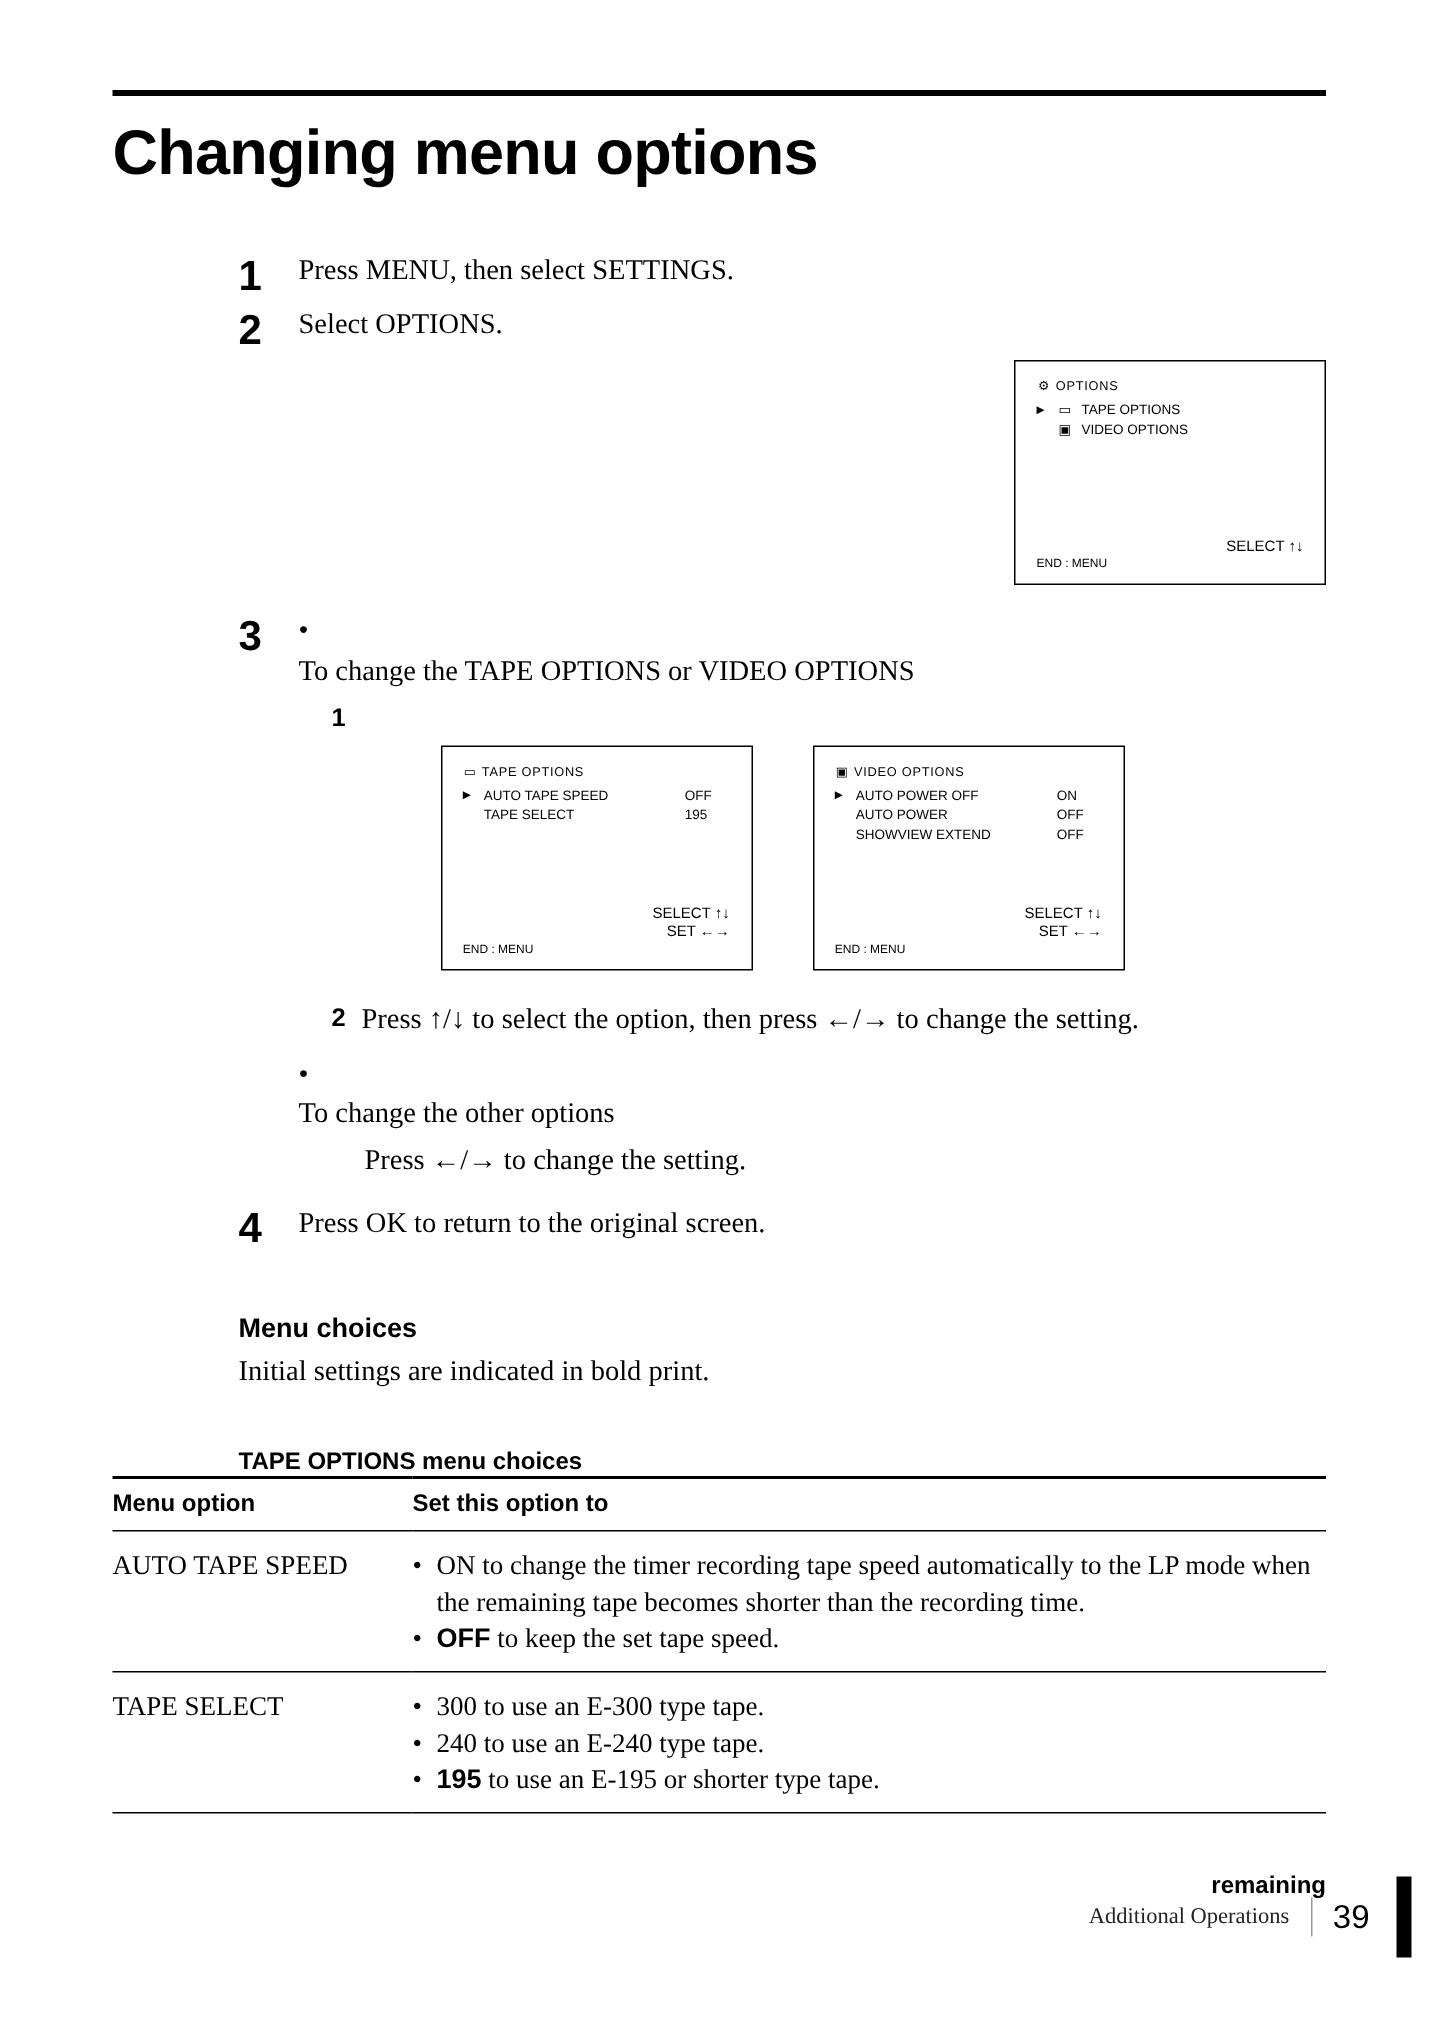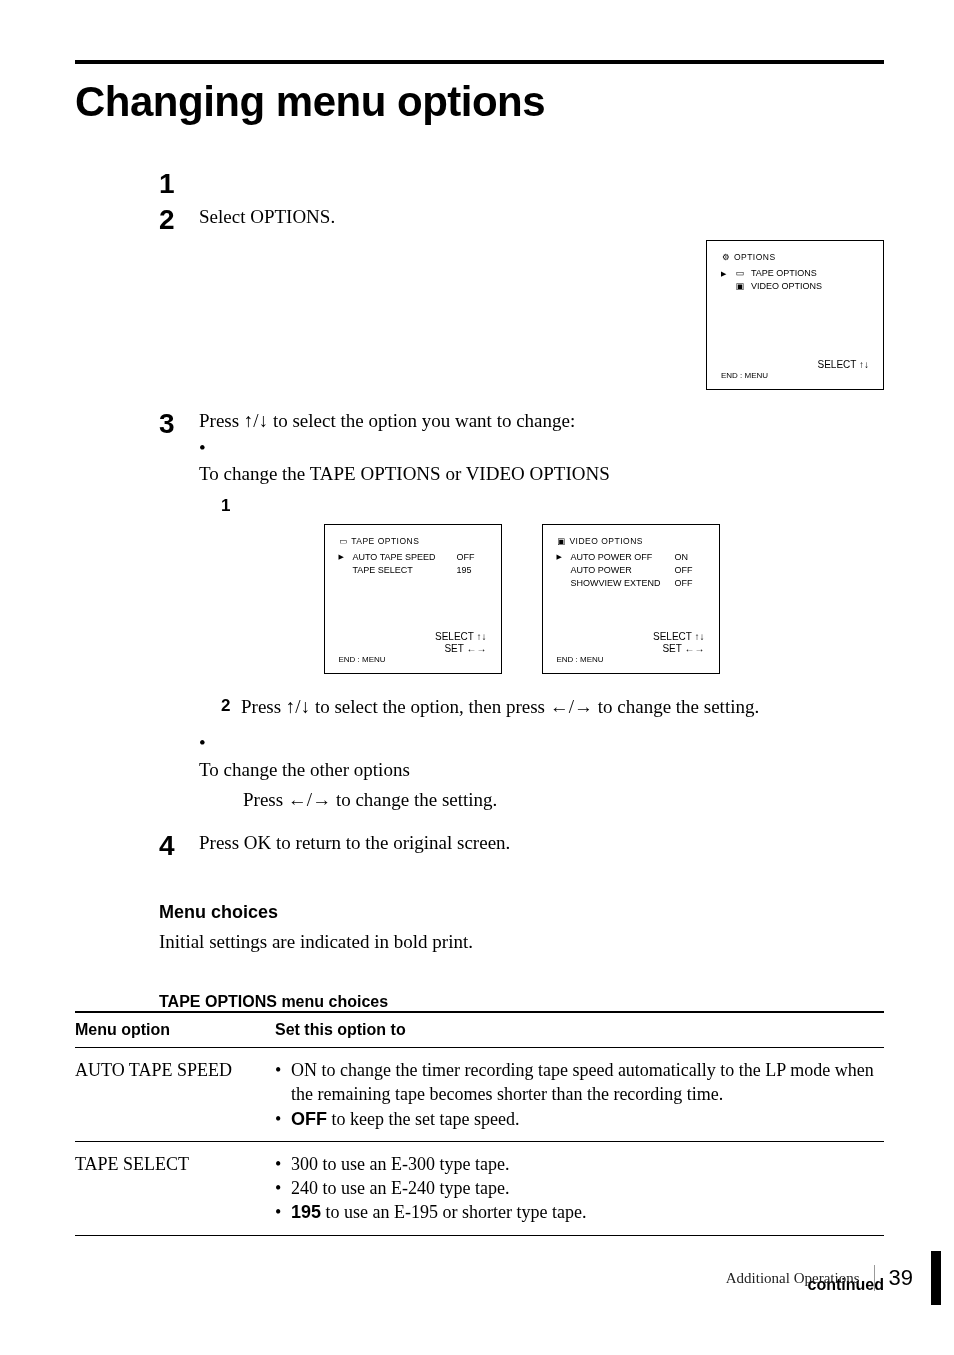--- a/index.html
+++ b/index.html
@@ -33,21 +33,21 @@
     width: 40px;
     flex-shrink: 0;
     line-height: 1;
     padding-top: 2px;
   }
   .step-body { flex: 1; font-size: 19px; line-height: 1.4; }
 
   .screen-group { display:flex; justify-content:flex-end; margin: 4px 0 18px 0; }
   .screen-group.center { justify-content:center; gap: 40px; margin: 6px 0 14px 0; }
   .screen {
-    width: 178px;
+    width: 208px;
     height: 150px;
     border: 1.5px solid #000;
     font-family: Arial, Helvetica, sans-serif;
     font-size: 9px;
     position: relative;
     padding: 10px 14px;
     line-height: 1.45;
     background: #fff;
   }
   .screen .hdr { margin-bottom: 4px; letter-spacing: 0.5px; font-size: 8.5px; }
@@ -155,20 +155,21 @@
 </head>
 <body>
 
 <div class="hr-top"></div>
 <h1 class="title">Changing menu options</h1>
 
 <div class="steps">
 
   <div class="step-row">
     <div class="step-num">1</div>
+    <div class="step-body">Press MENU, then select SETTINGS.</div>
   </div>
 
   <div class="step-row">
     <div class="step-num">2</div>
     <div class="step-body">Select OPTIONS.</div>
   </div>
 
   <div class="screen-group">
     <div class="screen">
       <div class="hdr"><span class="ic">⚙</span> <span>OPTIONS</span></div>
@@ -183,21 +184,20 @@
       <div class="footer">
         <div class="arrows-r">SELECT ↑↓</div>
         <div>END : MENU</div>
       </div>
     </div>
   </div>
 
   <div class="step-row">
     <div class="step-num">3</div>
     <div class="step-body">
-      <div>Press ↑/↓ to select the option you want to change:</div>
       <div class="bullet-row">
         <div class="bullet">•</div>
         <div>To change the TAPE OPTIONS or VIDEO OPTIONS</div>
       </div>
       <div class="sub-step-row" style="padding-left:22px;">
         <div class="sub-step-num">1</div>
       </div>
     </div>
   </div>
 
@@ -305,20 +305,20 @@
           <li>
               <span class="b">•</span>
               <span><span class="strong">195</span><span> to use an E-195 or shorter type tape.</span></span>
             </li>
         </ul>
       </td>
     </tr>
   </tbody>
 </table>
 
-<div class="continued">continued</div>
+<div class="continued">remaining</div>
 
 <div class="footer-bar">
   <span class="footer-text">Additional Operations</span>
   <div class="footer-sep"></div>
   <span class="footer-page">39</span>
   <div class="footer-tab"></div>
 </div>
 
 </body></html>

